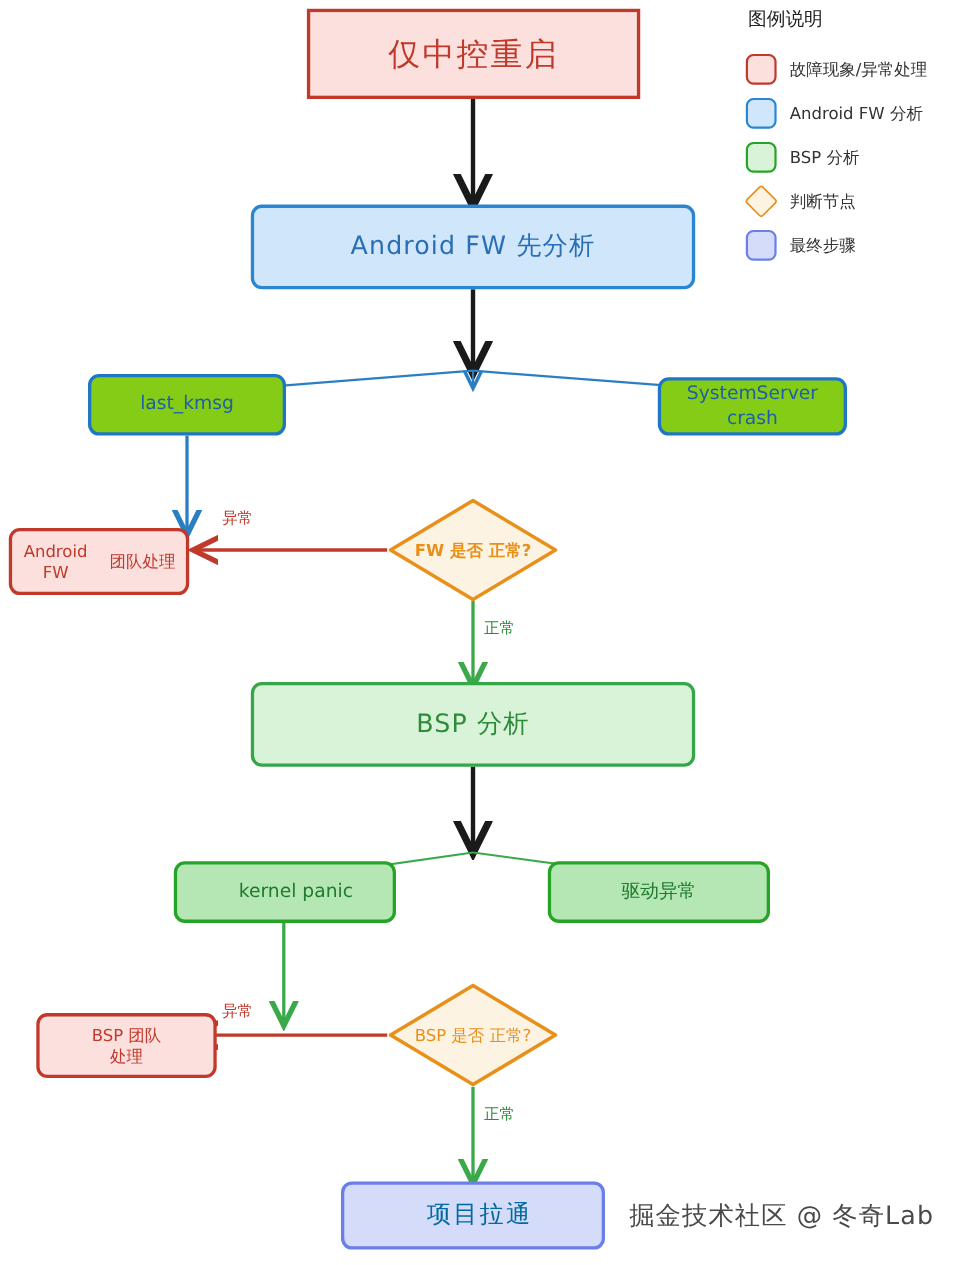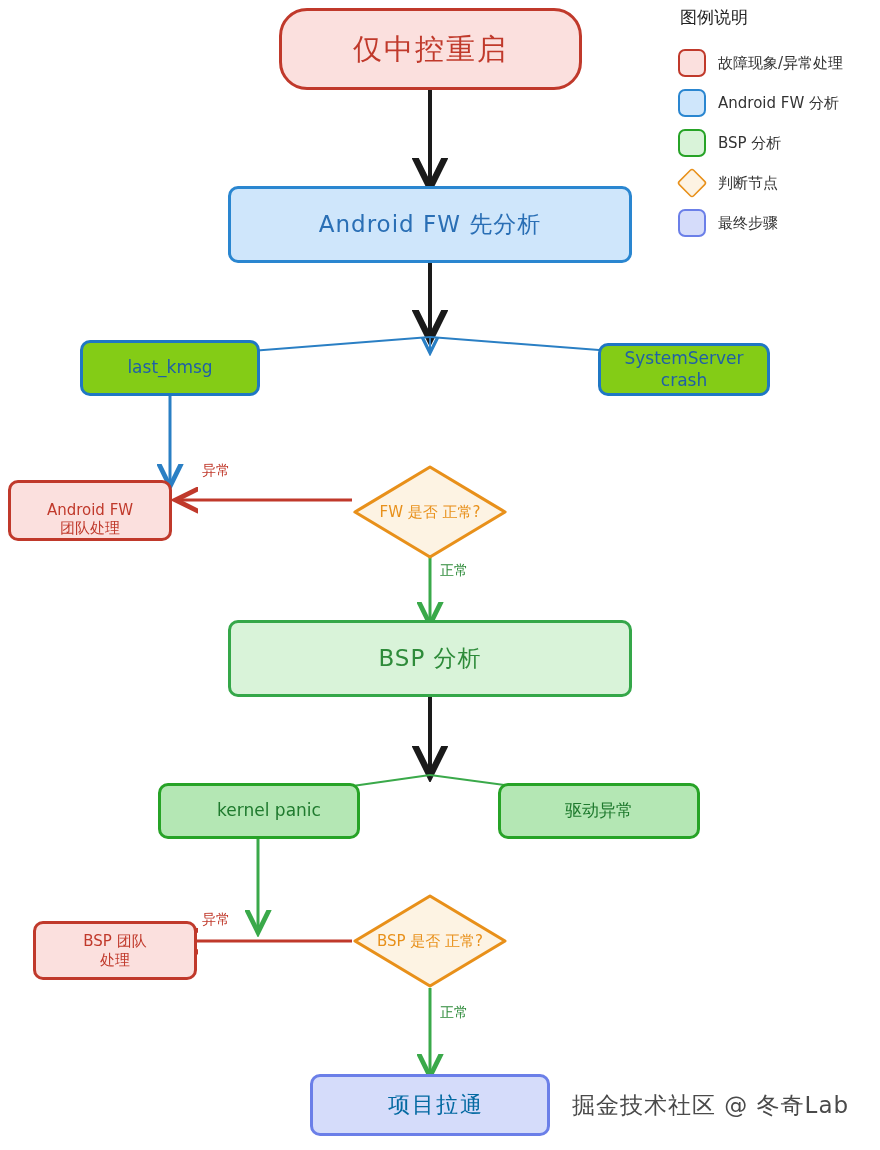--- a/index.html
+++ b/index.html
@@ -173,43 +173,43 @@
     <path d="M430,775 L268,798" stroke="#3aa94a" stroke-width="2" fill="none" marker-end="url(#ah-green)"></path>
     <path d="M430,775 L600,798" stroke="#3aa94a" stroke-width="2" fill="none" marker-end="url(#ah-green)"></path>
 
     <path d="M258,839 L258,928" stroke="#3aa94a" stroke-width="3" fill="none" marker-end="url(#ah-green)"></path>
 
     <path d="M352,941 L180,941" stroke="#c0392b" stroke-width="3" fill="none" marker-end="url(#ah-red)"></path>
 
     <path d="M430,988 L430,1072" stroke="#3aa94a" stroke-width="3" fill="none" marker-end="url(#ah-green)"></path>
   </svg>
 
-  <div class="node n-red title-node" style="left:279px; top:8px; width:303px; height:82px; border-radius:28px;">
+  <div class="node n-red title-node" style="left:279px; top:8px; width:303px; height:82px; border-radius:0;">
     <span>仅中控重启</span>
   </div>
 
   <div class="node n-bluelt mid-node" style="left:228px; top:186px; width:404px; height:77px;">
     <span>Android FW 先分析</span>
   </div>
 
   <div class="node n-blue leaf-node" style="left:80px; top:340px; width:180px; height:56px;">
     <span>last_kmsg</span>
   </div>
 
 
   <div class="node n-blue leaf-node" style="left:598px; top:343px; width:172px; height:53px;">
     <span>SystemServer crash</span>
   </div>
 
-  <div class="node n-red small-node" style="left:8px; top:480px; width:164px; height:61px; flex-direction:column; justify-content:flex-end;">
+  <div class="node n-red small-node" style="left:8px; top:480px; width:164px; height:61px; flex-direction:row; justify-content:flex-end;">
     <span>Android FW</span>
     <span>团队处理</span>
   </div>
 
-  <div class="diamond" style="left:352px; top:464px; width:156px; height:96px;">
+  <div class="diamond" style="left:352px; top:452px; width:156px; height:96px;font-weight:bold;">
     <svg class="dshape" viewBox="0 0 156 96">
       <polygon points="78,3 153,48 78,93 3,48" fill="#fdf3e3" stroke="#e8901a" stroke-width="3.2" stroke-linejoin="round"></polygon>
     </svg>
     <div class="dlabel">
       <span>FW 是否</span>
       <span>正常?</span>
     </div>
   </div>
 
   <div class="node n-greenlt mid-node" style="left:228px; top:620px; width:404px; height:77px;">

